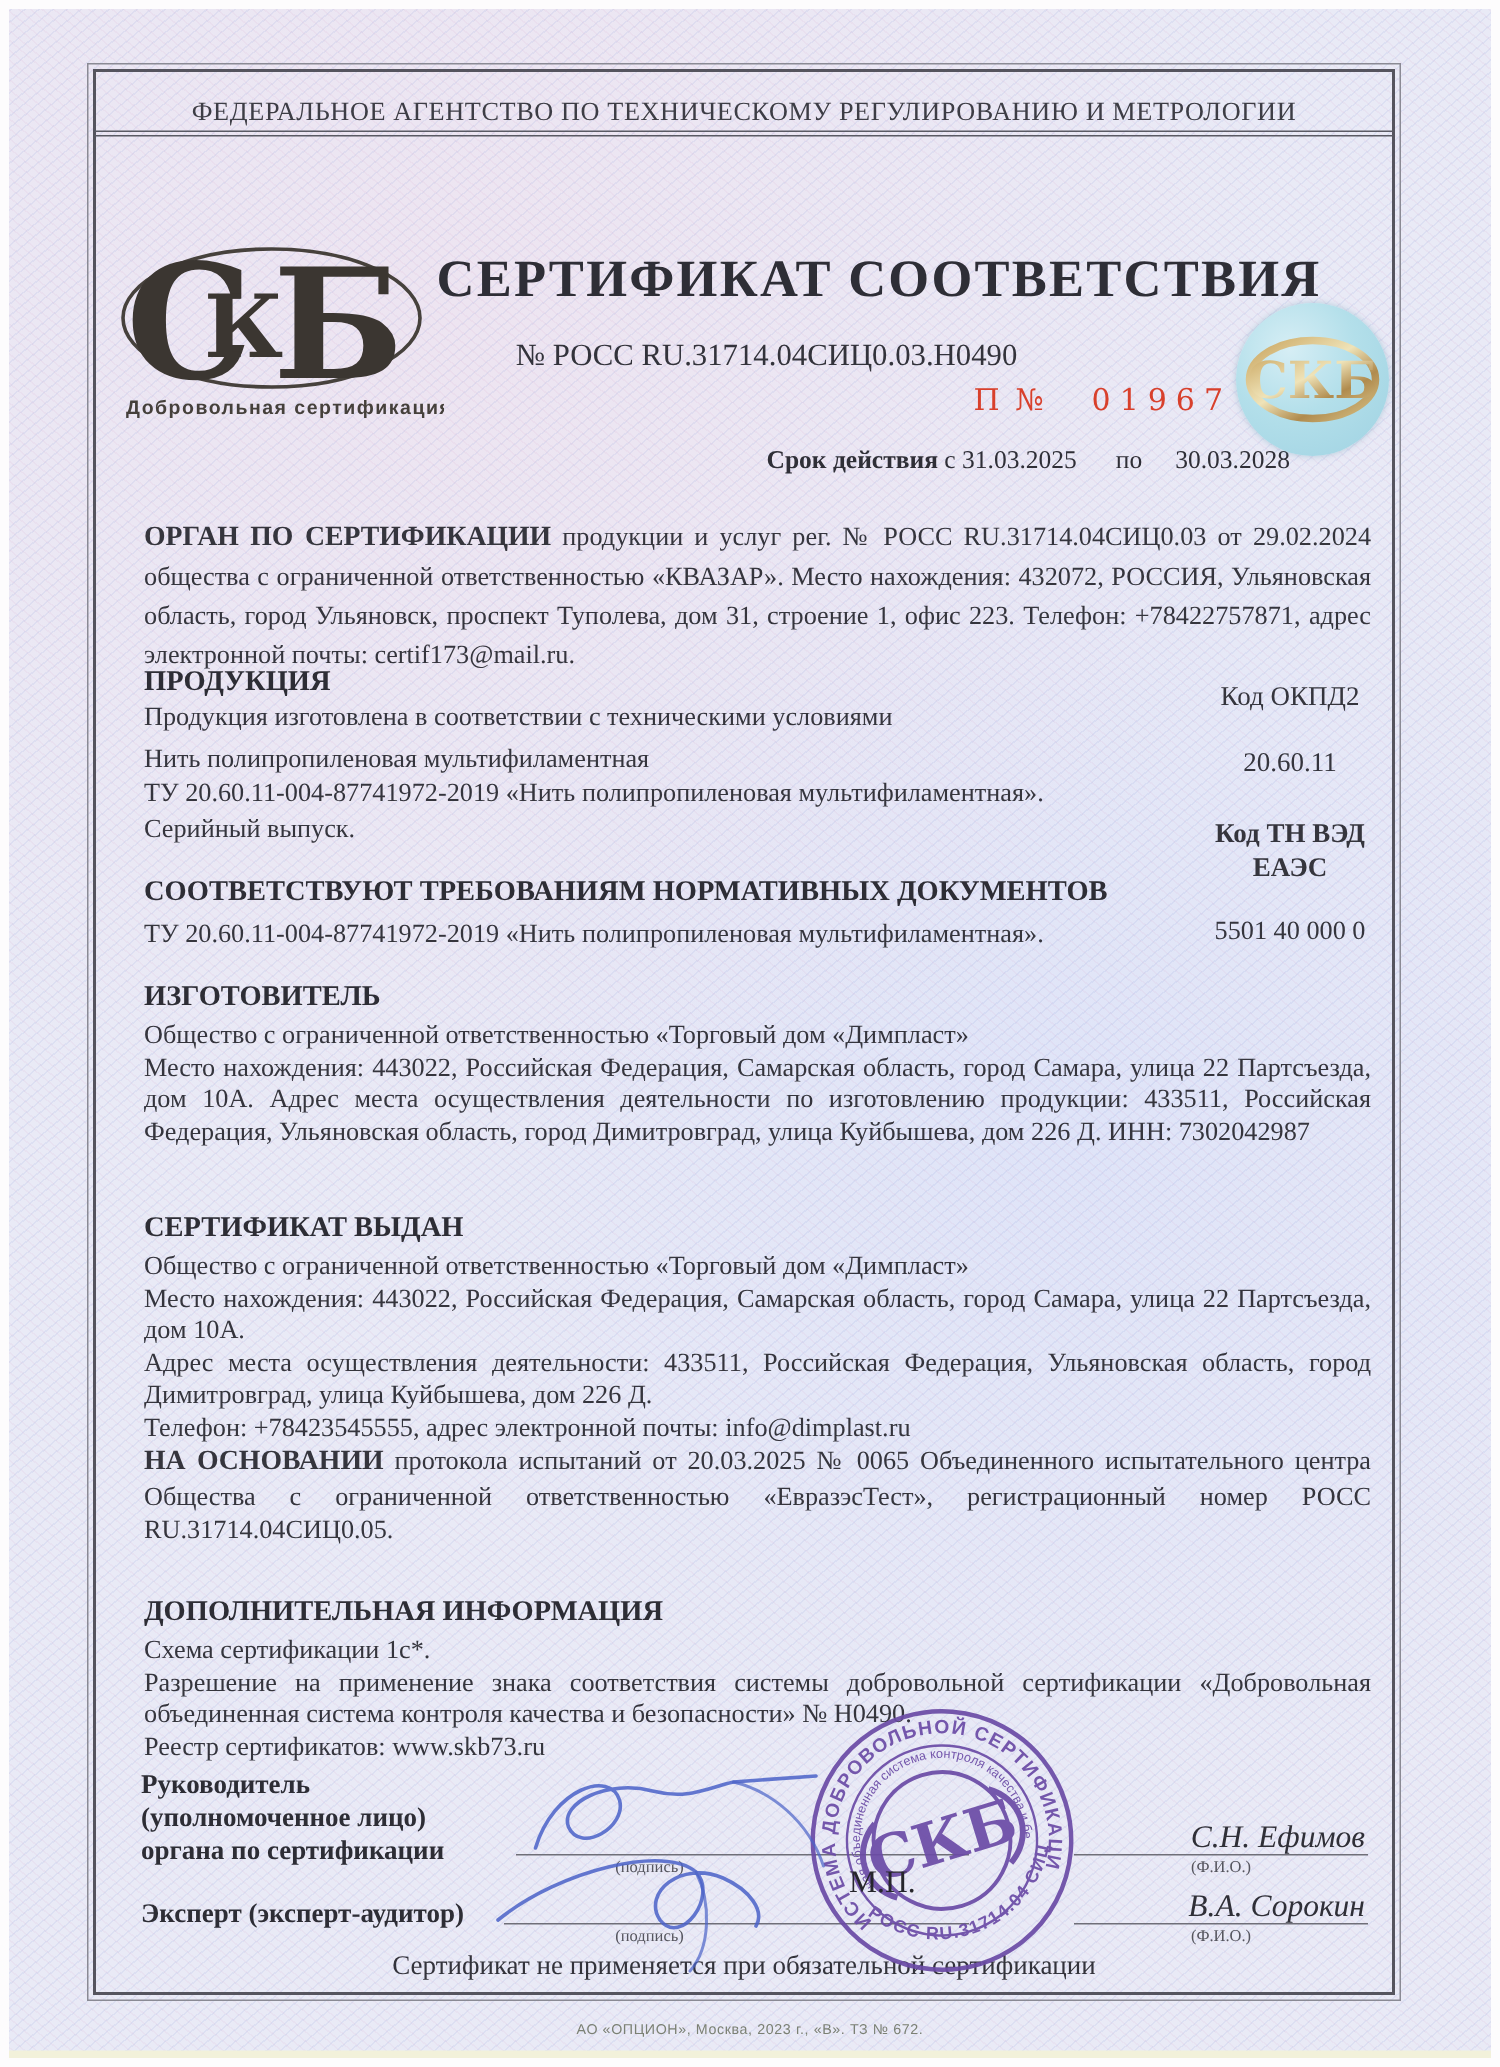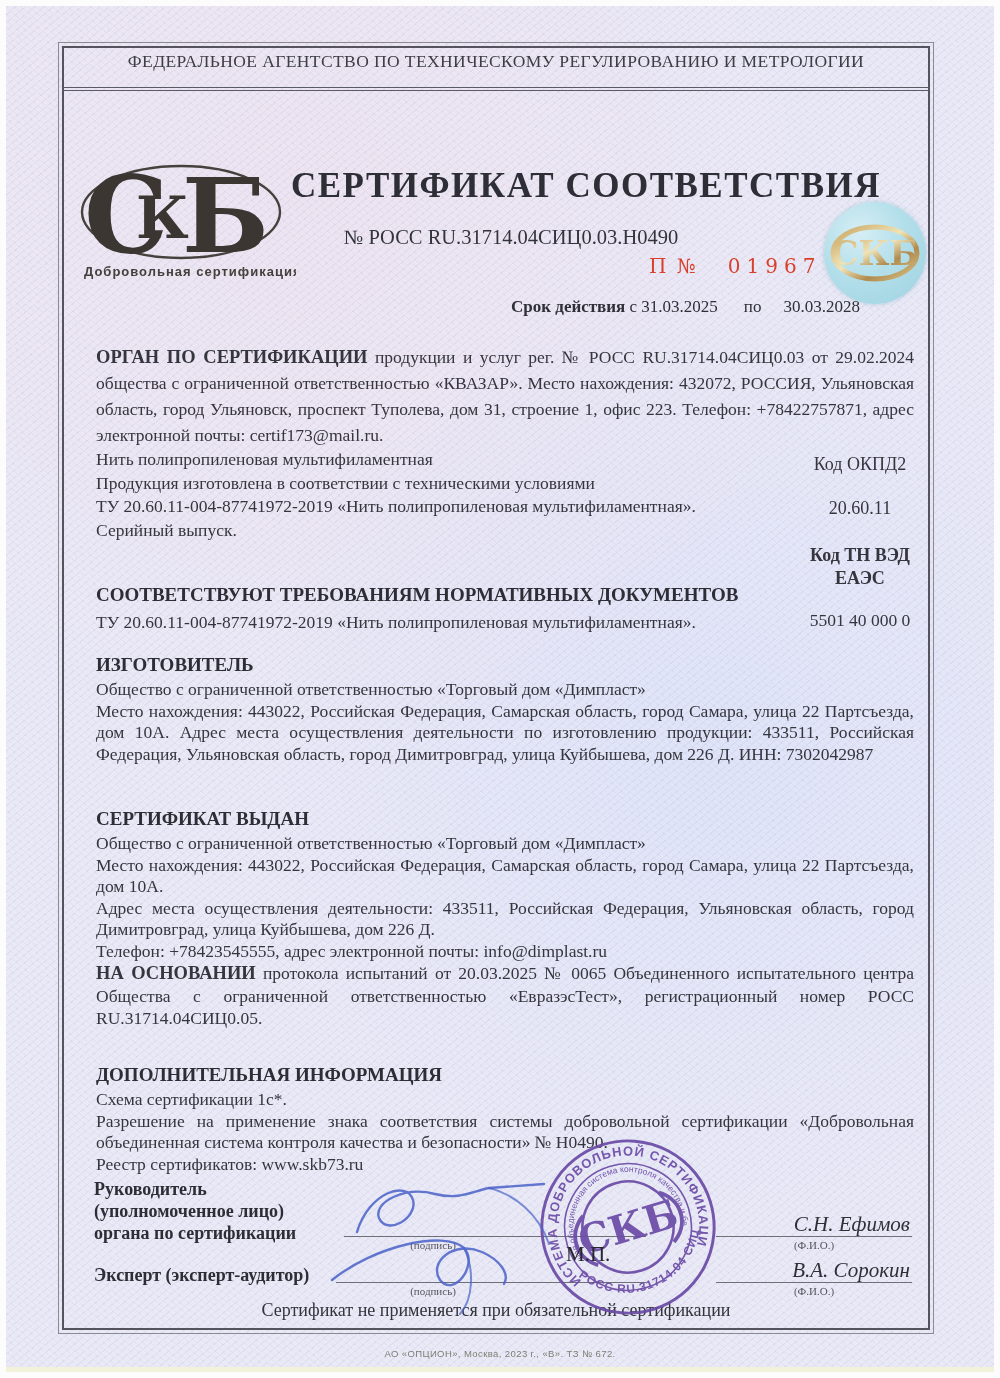--- a/index.html
+++ b/index.html
@@ -14,21 +14,21 @@
       radial-gradient(circle at 30% 15%, rgba(255,205,220,.20), transparent 42%),
       radial-gradient(circle at 72% 55%, rgba(185,205,255,.22), transparent 45%);
     border:6px solid #fdfcfd;
   }
   .abs { position:absolute; }
   .frame { left:52px; top:36px; width:876px; height:1292px; border:1px solid #8a8a94; }
   .frame-inner { position:absolute; inset:3px; border:2px solid #55545e; }
   .agency-box { left:57px; top:41px; width:866px; height:44px; text-align:center; }
   .agency-box .line2 { position:absolute; left:0; right:0; bottom:0; border-bottom:1px solid #5a5a64; }
   .agency-box .line1 { position:absolute; left:0; right:0; bottom:3px; border-bottom:1px solid #5a5a64; }
-  .agency-text { font-size:17.5px; letter-spacing:.4px; color:#3d3d45; padding-top:4px; }
+  .agency-text { font-size:17.5px; letter-spacing:.4px; color:#3d3d45; padding-top:17px; }
   .system { left:57px; top:92px; width:866px; text-align:center; }
   .system .s-line { font-weight:bold; font-size:17.5px; line-height:22px; color:#3a3a42; }
   .system .s-num { font-size:15.5px; margin-top:3px; color:#3d3d45; }
   .title { left:250px; top:160px; width:660px; text-align:center; font-size:35px; font-weight:bold; letter-spacing:1.5px; color:#2e2e36; }
   .cert-number { left:270px; top:220px; width:470px; text-align:center; font-size:20.5px; color:#33333b; }
   .p-number { left:643px; top:248px; font-family:"DejaVu Serif",serif; font-size:20px; color:#d8402c; display:flex; }
   .p-number .pn-label { letter-spacing:2px; }
   .p-number .pn-value { margin-left:30px; letter-spacing:6px; }
   .validity { left:505px; top:291px; font-size:17px; white-space:nowrap; color:#2f2f37; }
   .validity b { font-weight:bold; }
@@ -111,22 +111,23 @@
       <ellipse cx="46" cy="35" rx="42" ry="26" fill="none" stroke="url(#gold)" stroke-width="5"></ellipse>
       <text x="46" y="47" text-anchor="middle" font-family="'DejaVu Serif',serif" font-weight="bold" font-size="34" fill="url(#gold)">СКБ</text>
     </svg>
   </div>
 
   <div class="abs sec" style="top:338px">
     <p class="just runin org-p"><b>ОРГАН ПО СЕРТИФИКАЦИИ</b> <span>продукции и услуг рег. № РОСС RU.31714.04СИЦ0.03 от 29.02.2024 общества с ограниченной ответственностью «КВАЗАР». Место нахождения: 432072, РОССИЯ, Ульяновская область, город Ульяновск, проспект Туполева, дом 31, строение 1, офис 223. Телефон: +78422757871, адрес электронной почты: certif173@mail.ru.</span></p>
   </div>
 
   <div class="abs sec prod-main" style="top:438px">
+    <div class="sec-label">ПРОДУКЦИЯ</div>
+    <div class="p-line">Продукция изготовлена в соответствии с техническими условиями</div>
     <div class="p-line" style="margin-top:4px">Нить полипропиленовая мультифиламентная</div>
-    <div class="p-line">Продукция изготовлена в соответствии с техническими условиями</div>
     <div class="p-line">ТУ 20.60.11-004-87741972-2019 «Нить полипропиленовая  мультифиламентная».</div>
     <div class="p-line">Серийный выпуск.</div>
   </div>
 
   <div class="abs codes" style="left:788px; top:448px">Код ОКПД2</div>
   <div class="abs codes" style="left:788px; top:492px">20.60.11</div>
   <div class="abs codes" style="left:788px; top:538px">
     <div class="c-label">Код ТН ВЭД</div>
     <div class="c-label">ЕАЭС</div>
   </div>

